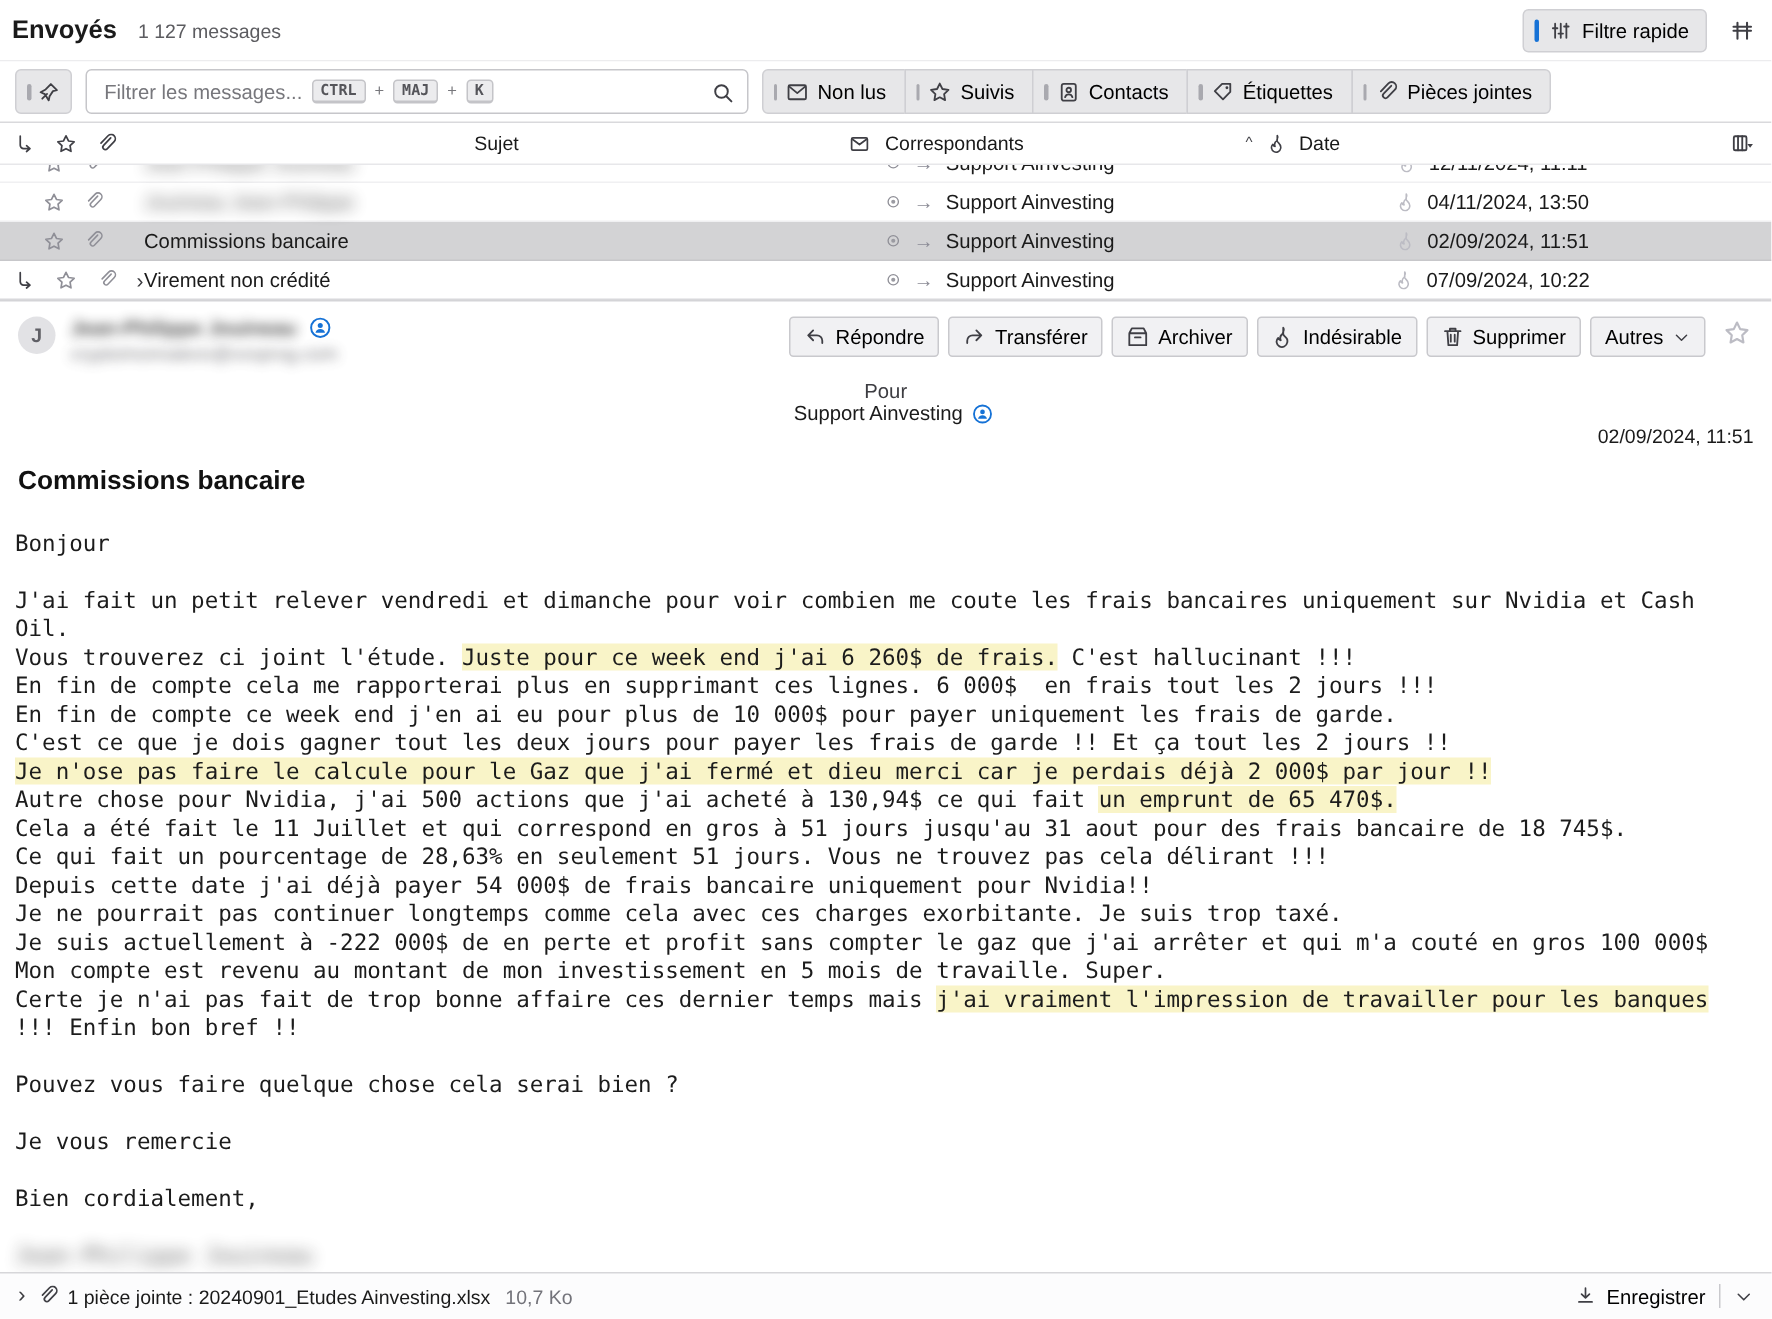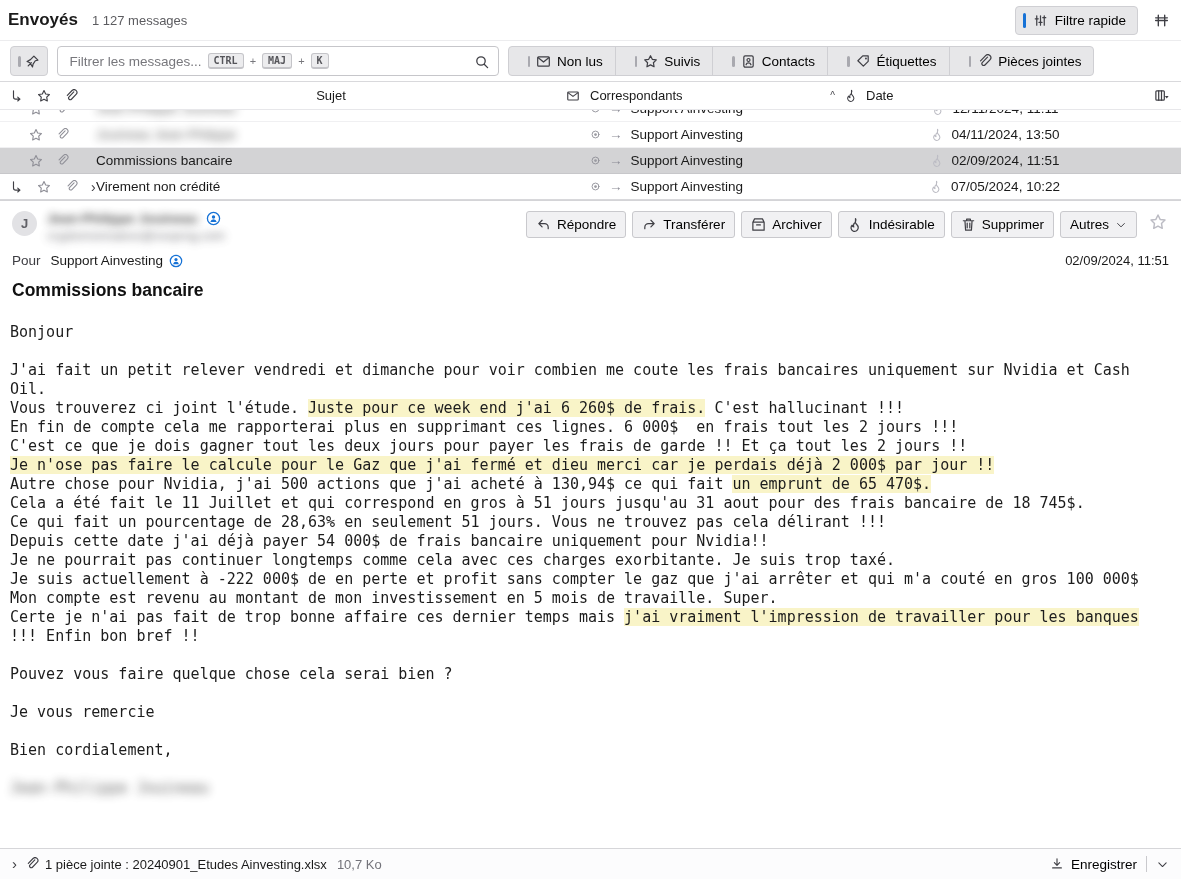--- a/index.html
+++ b/index.html
@@ -30,21 +30,21 @@
     border:1px solid #c6c6ca; border-radius:4px; display:flex; align-items:center;
     padding:0 30px 0 12px; gap:6px; cursor:text; }
   .searchbox .ph { font-size:13.5px; color:#77777c; }
   kbd { font-family:"DejaVu Sans Mono",monospace; font-size:10px; font-weight:700;
     color:#55555a; background:#ececee; border:1px solid #c4c4c8; border-bottom-width:2px;
     border-radius:3px; padding:1px 5px; }
   .plus { font-size:11px; color:#77777c; }
   .searchbox .mag { position:absolute; right:8px; top:7px; }
   .ftoggles { display:flex; }
   .ftoggle { display:flex; align-items:center; gap:6px; background:#e7e7e9;
-    border:1px solid #cfcfd3; height:30px; padding:0 12px 0 19px; margin-left:-1px;
+    border:1px solid #cfcfd3; height:30px; padding:0 12px 0 7px; margin-left:-1px;
     font-size:13.5px; cursor:pointer; }
   .ftoggle:first-child { border-radius:4px 0 0 4px; margin-left:0; }
   .ftoggle:last-child { border-radius:0 4px 4px 0; }
 
   
   .listhdr { height:28px; display:flex; align-items:center; border-bottom:1px solid #e7e7ea;
     font-size:13px; color:#191919; background:#fff; }
   .c-icons { width:88px; display:flex; align-items:center; gap:13px; padding-left:10px; }
   .c-subject { flex:1; padding-left:8px;text-align:center; }
   .c-corr { width:255px; display:flex; align-items:center; gap:8px; }
@@ -76,21 +76,21 @@
     font-size:13px; font-weight:700; display:flex; align-items:center; justify-content:center; }
   .sender { margin-left:10px; }
   .sender .nameline { display:flex; align-items:center; gap:8px; }
   .sender .name { font-size:13.5px; font-weight:700; }
   .sender .email { font-size:12.5px; color:#5a5a60; margin-top:3px; }
   .mp-actions { margin-left:auto; display:flex; align-items:flex-start; gap:6px; }
   .abtn { display:flex; align-items:center; gap:6px; background:#f1f1f3;
     border:1px solid #c9c9cd; border-radius:3px; height:27px; padding:0 9px;
     font-size:13.5px; cursor:pointer; }
   .starbtn { background:none; border:none; padding:2px; margin-left:4px; cursor:pointer; }
-  .mp-row2 { display:flex; align-items:center; margin-top:10px; }
+  .mp-row2 { display:flex; align-items:center; margin-top:10px;flex-direction:column; }
   .to-label { font-size:13.5px; color:#3d3d42; }
   .to-value { font-size:13.5px; margin-left:10px; display:flex; align-items:center; gap:6px; }
   .mp-date { margin-left:auto; font-size:13px; }
   .mp-subject { font-size:17.5px; font-weight:600; margin:12px 0 12px 0; color:#111; }
 
   
   .mailbody { padding:10px 0 0 10px; width:1146px; font-family:"DejaVu Sans Mono",monospace;
     font-size:15px; line-height:19px; color:#1c1c1c; height:523px; overflow:hidden; }
   .bodyline { min-height:19px; white-space:pre-wrap; word-break:break-word; }
   .hl { background:#f9f4c8; }
@@ -403,21 +403,21 @@
         </span>
       <span style="color:#8b8b95;">→</span>
       <span>Support Ainvesting</span>
     </div>
     <div class="r-date">
       <span class="ic">
           <svg width="13" height="13" viewBox="0 0 16 16">
             <path class="strokelight" d="M8 1.6c1.6 2.2-1.8 3.2.6 5.6 1.8 1.8 2.8 2.6 2.2 5a3.8 3.8 0 1 1-6.4-3.4c.4 1.6 1.8 1.8 1.8 1.8-.8-2 .2-4 1.8-5z"></path>
           </svg>
         </span>
-      <span>07/05/2024, 10:22</span>
+      <span>07/09/2024, 10:22</span>
     </div>
     <div class="r-end"></div>
   </div>
 </div>
 
 <div class="msgpane">
   <div class="mp-row1">
     <div class="avatar">J</div>
     <div class="sender">
       <div class="nameline">
@@ -504,20 +504,21 @@
   </div>
   <div class="mp-subject">Commissions bancaire</div>
 </div>
 
 <div class="mailbody" id="mailbody">
     <div class="bodyline"><span>Bonjour</span></div>
     <div class="bodyline">&nbsp;</div>
     <div class="bodyline"><span>J'ai fait un petit relever vendredi et dimanche pour voir combien me coute les frais bancaires uniquement sur Nvidia et Cash Oil.</span></div>
     <div class="bodyline"><span>Vous trouverez ci joint l'étude. </span><span class="hl">Juste pour ce week end j'ai 6 260$ de frais.</span><span> C'est hallucinant !!!</span></div>
     <div class="bodyline"><span>En fin de compte cela me rapporterai plus en supprimant ces lignes. 6 000$  en frais tout les 2 jours !!!</span></div>
+    <div class="bodyline"><span>En fin de compte ce week end j'en ai eu pour plus de 10 000$ pour payer uniquement les frais de garde.</span></div>
     <div class="bodyline"><span>C'est ce que je dois gagner tout les deux jours pour payer les frais de garde !! Et ça tout les 2 jours !!</span></div>
     <div class="bodyline"><span class="hl">Je n'ose pas faire le calcule pour le Gaz que j'ai fermé et dieu merci car je perdais déjà 2 000$ par jour !!</span></div>
     <div class="bodyline"><span>Autre chose pour Nvidia, j'ai 500 actions que j'ai acheté à 130,94$ ce qui fait </span><span class="hl">un emprunt de 65 470$.</span></div>
     <div class="bodyline"><span>Cela a été fait le 11 Juillet et qui correspond en gros à 51 jours jusqu'au 31 aout pour des frais bancaire de 18 745$.</span></div>
     <div class="bodyline"><span>Ce qui fait un pourcentage de 28,63% en seulement 51 jours. Vous ne trouvez pas cela délirant !!!</span></div>
     <div class="bodyline"><span>Depuis cette date j'ai déjà payer 54 000$ de frais bancaire uniquement pour Nvidia!!</span></div>
     <div class="bodyline"><span>Je ne pourrait pas continuer longtemps comme cela avec ces charges exorbitante. Je suis trop taxé.</span></div>
     <div class="bodyline"><span>Je suis actuellement à -222 000$ de en perte et profit sans compter le gaz que j'ai arrêter et qui m'a couté en gros 100 000$</span></div>
     <div class="bodyline"><span>Mon compte est revenu au montant de mon investissement en 5 mois de travaille. Super.</span></div>
     <div class="bodyline"><span>Certe je n'ai pas fait de trop bonne affaire ces dernier temps mais </span><span class="hl">j'ai vraiment l'impression de travailler pour les banques</span><span> !!! Enfin bon bref !!</span></div>

